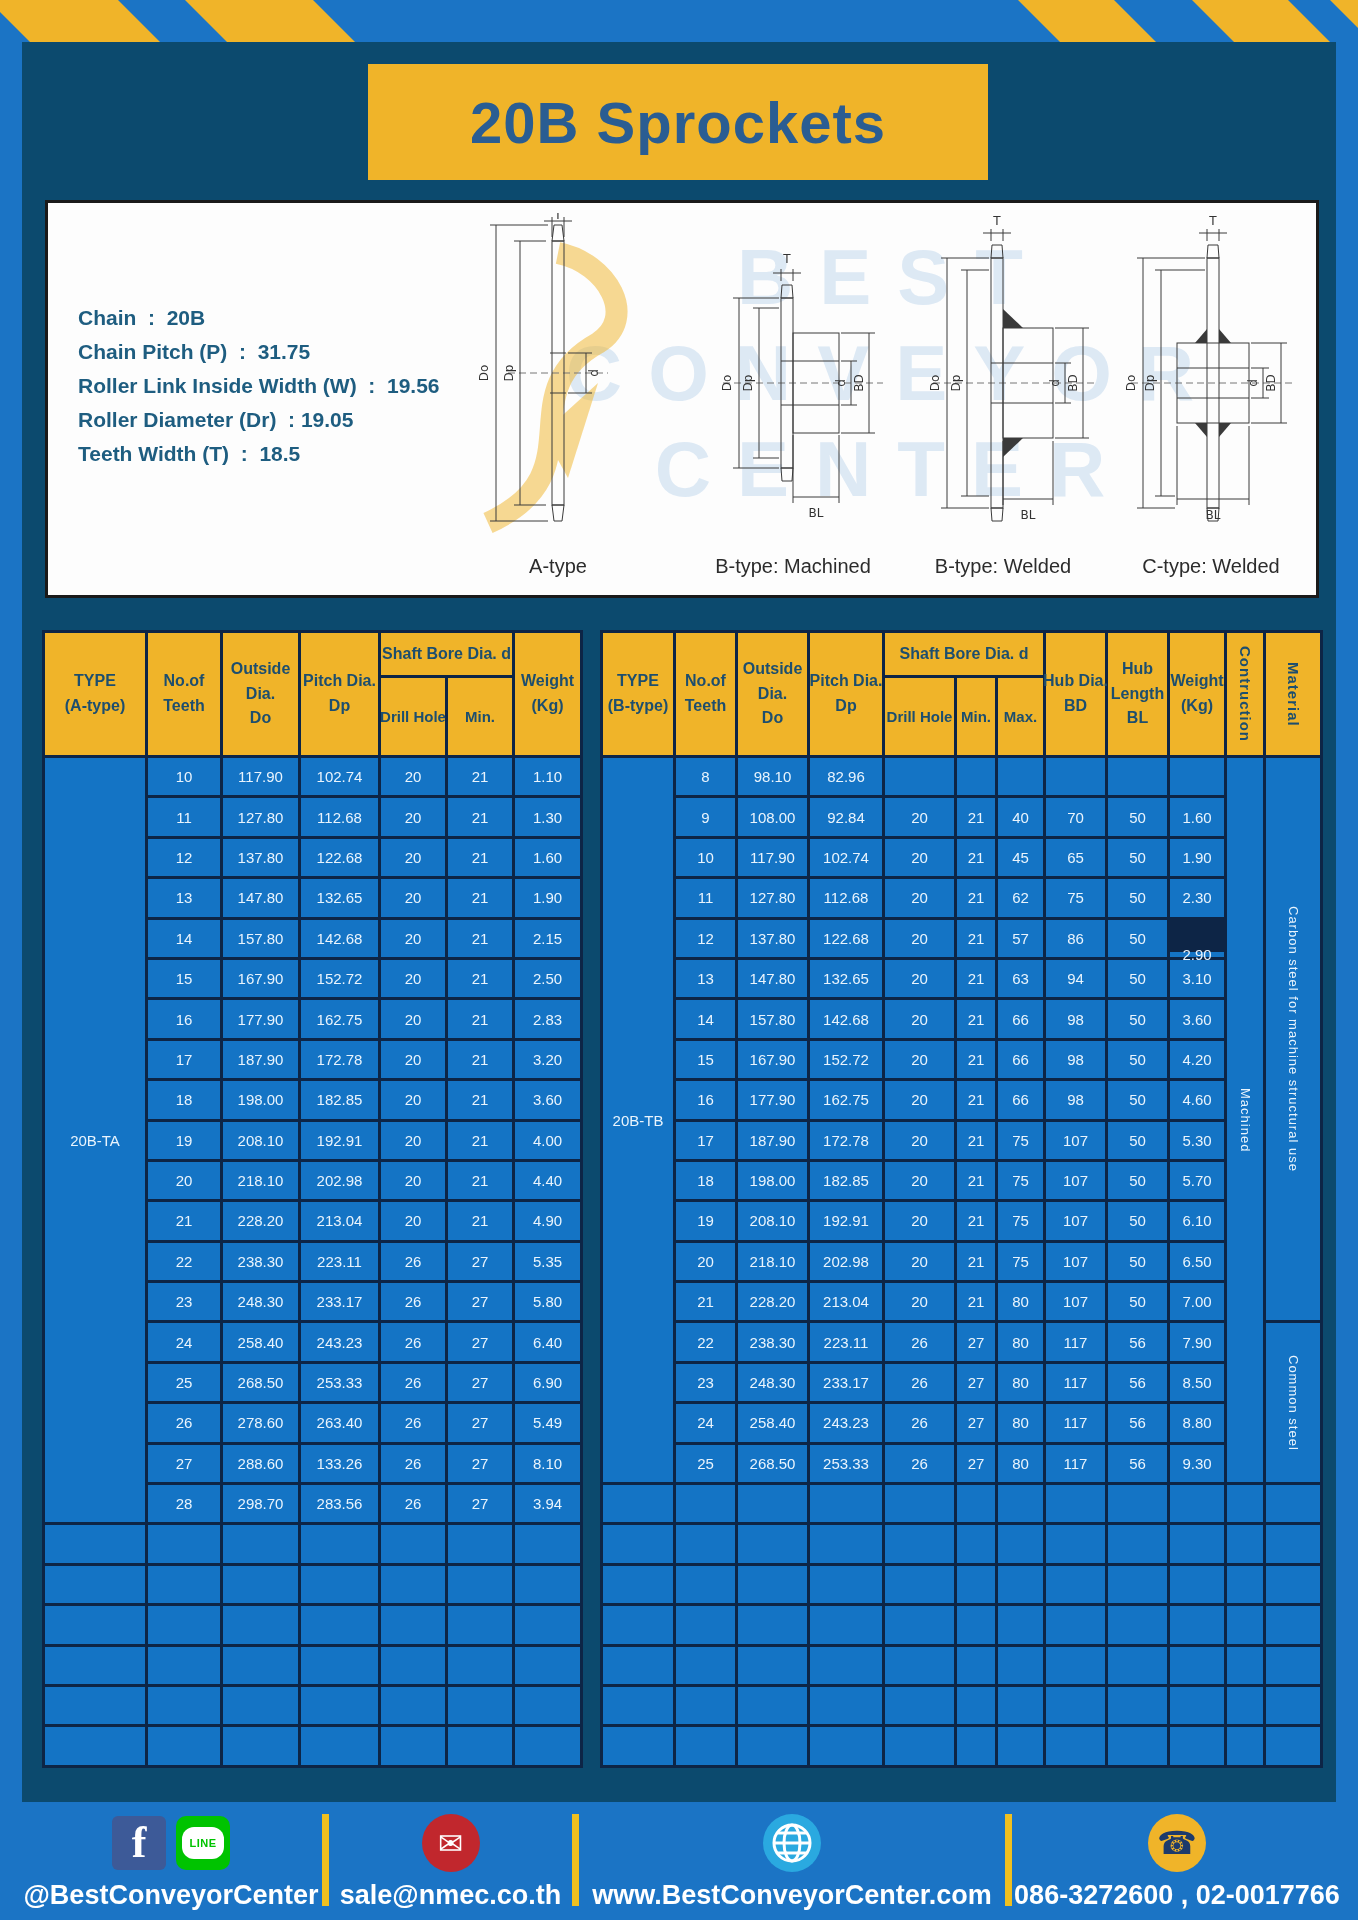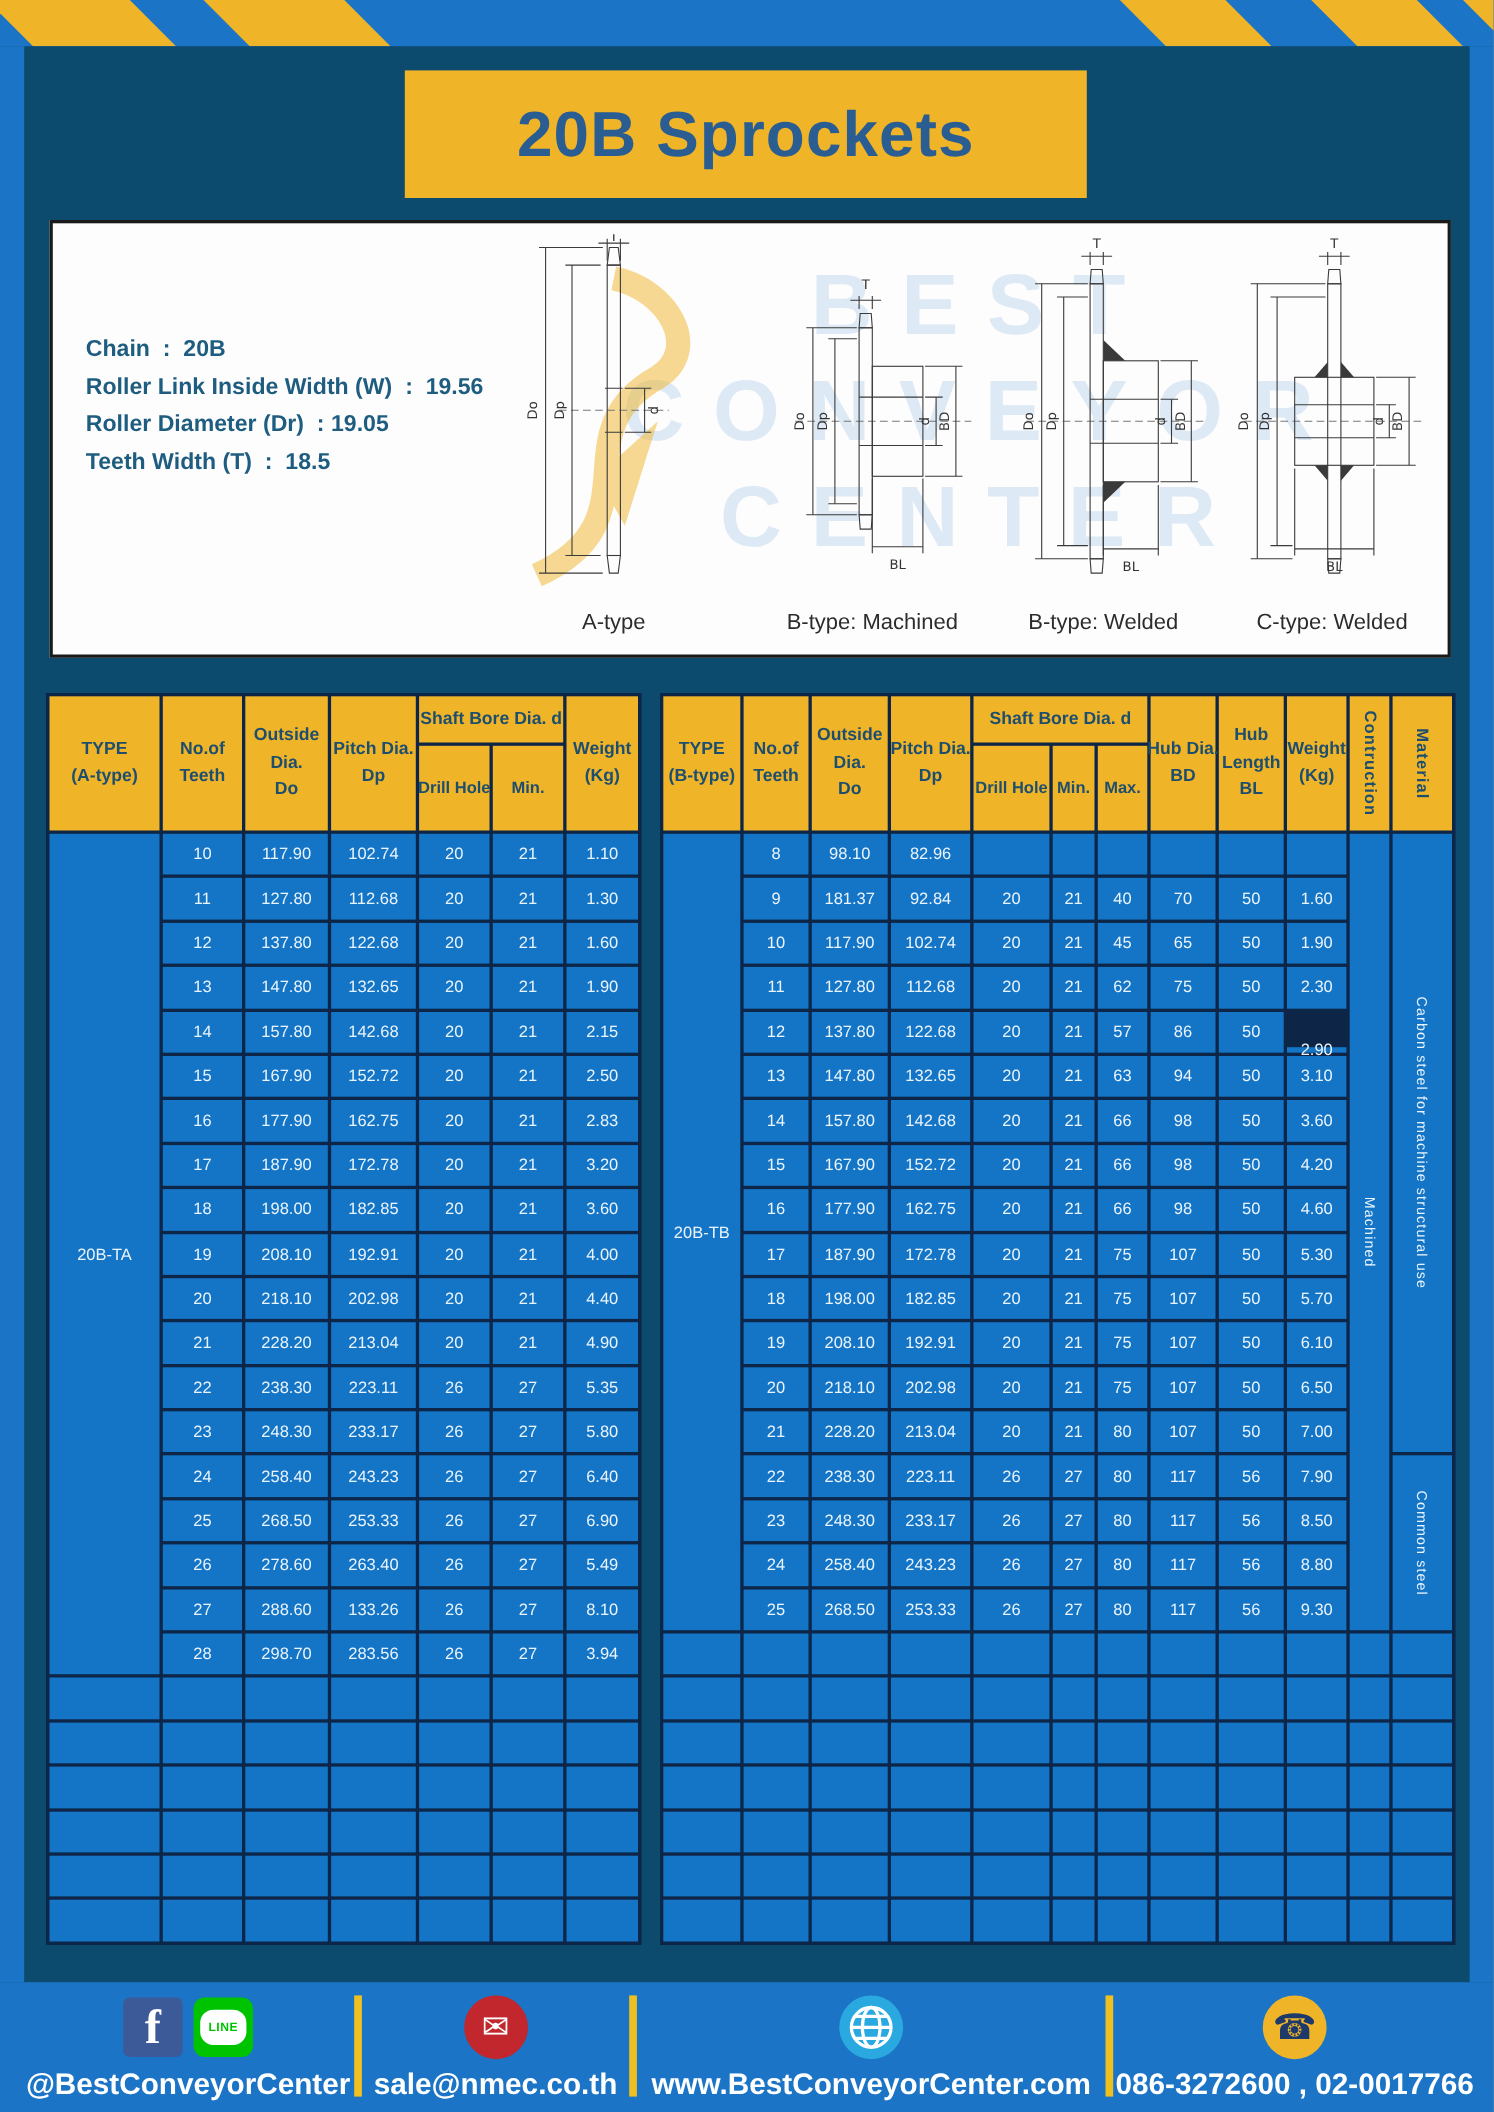--- a/index.html
+++ b/index.html
@@ -86,20 +86,21 @@
       <div>CONVEYOR</div>
       <div>CENTER</div>
     </div>
     <svg class="wm-swoosh" width="220" height="330" viewBox="0 0 220 330">
       <path d="M40 300 C 150 250, 60 170, 150 120 C 190 95, 160 40, 110 30" stroke="#f0b429" stroke-width="22" fill="none"></path>
       <path d="M95 210 L150 160 L120 255 Z" fill="#f0b429"></path>
     </svg>
 
     <div class="specs">
       <div class="spec-line">Chain  :  20B</div>
+      <div class="spec-line">Chain Pitch (P)  :  31.75</div>
       <div class="spec-line">Roller Link Inside Width (W)  :  19.56</div>
       <div class="spec-line">Roller Diameter (Dr)  : 19.05</div>
       <div class="spec-line">Teeth Width (T)  :  18.5</div>
     </div>
 
     <div class="dia-block" style="left:405px;">
       <svg class="dia" width="200" height="330" viewBox="0 0 200 330">
         <line class="cl" x1="50" y1="160" x2="150" y2="160"></line>
         <polygon points="96,12 104,12 106,28 94,28"></polygon>
         <rect x="94" y="28" width="12" height="264"></rect>
@@ -468,21 +469,21 @@
       <div class="c" style="grid-area: 3 / 2;">8</div>
       <div class="c" style="grid-area: 3 / 3;">98.10</div>
       <div class="c" style="grid-area: 3 / 4;">82.96</div>
       <div class="c" style="grid-area: 3 / 5;"></div>
       <div class="c" style="grid-area: 3 / 6;"></div>
       <div class="c" style="grid-area: 3 / 7;"></div>
       <div class="c" style="grid-area: 3 / 8;"></div>
       <div class="c" style="grid-area: 3 / 9;"></div>
       <div class="c" style="grid-area: 3 / 10;"></div>
       <div class="c" style="grid-area: 4 / 2;">9</div>
-      <div class="c" style="grid-area: 4 / 3;">181.37</div>
+      <div class="c" style="grid-area: 4 / 3;">108.00</div>
       <div class="c" style="grid-area: 4 / 4;">92.84</div>
       <div class="c" style="grid-area: 4 / 5;">20</div>
       <div class="c" style="grid-area: 4 / 6;">21</div>
       <div class="c" style="grid-area: 4 / 7;">40</div>
       <div class="c" style="grid-area: 4 / 8;">70</div>
       <div class="c" style="grid-area: 4 / 9;">50</div>
       <div class="c" style="grid-area: 4 / 10;">1.60</div>
       <div class="c" style="grid-area: 5 / 2;">10</div>
       <div class="c" style="grid-area: 5 / 3;">117.90</div>
       <div class="c" style="grid-area: 5 / 4;">102.74</div>

